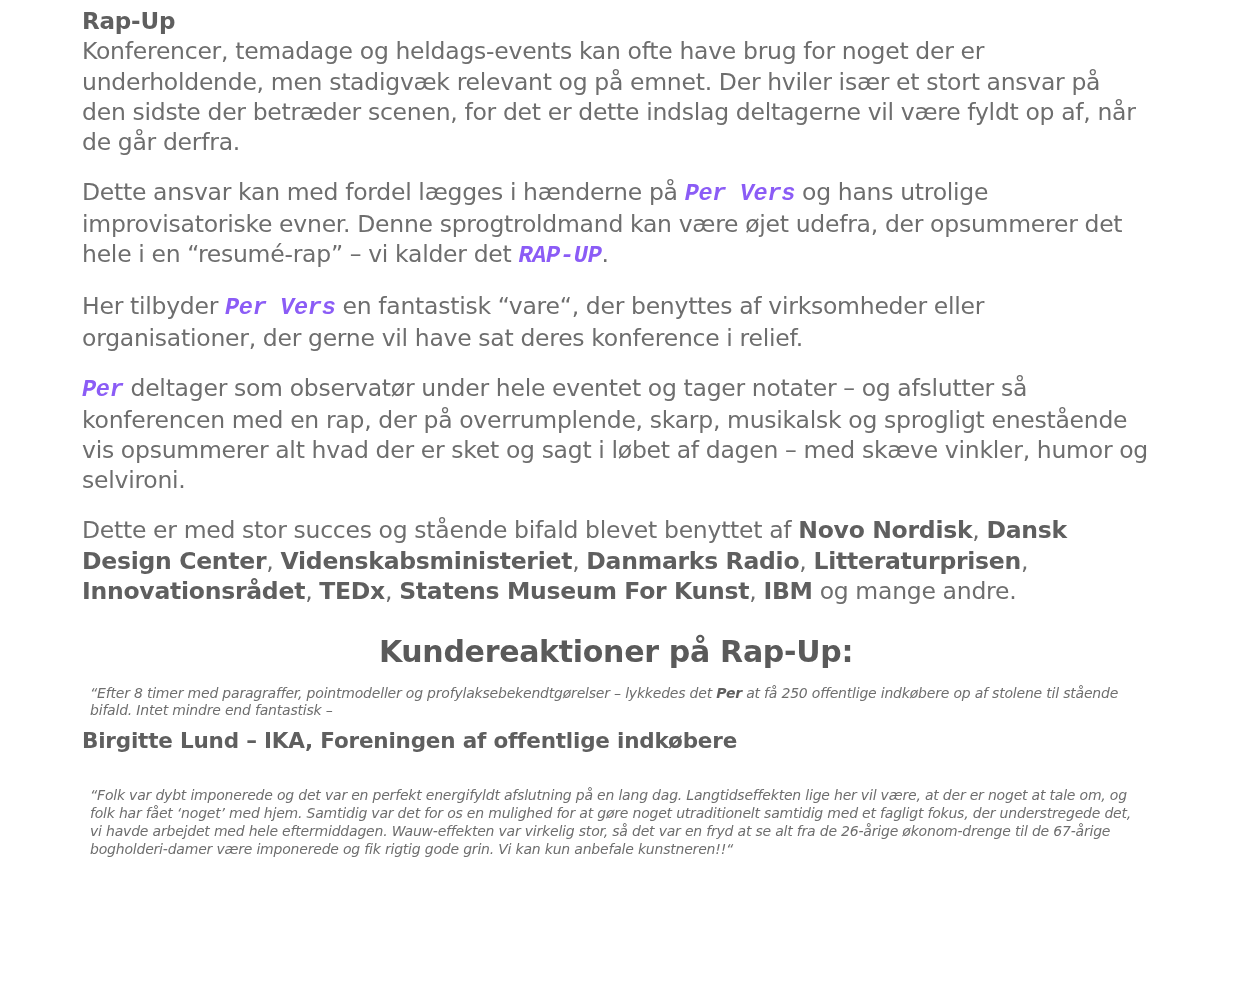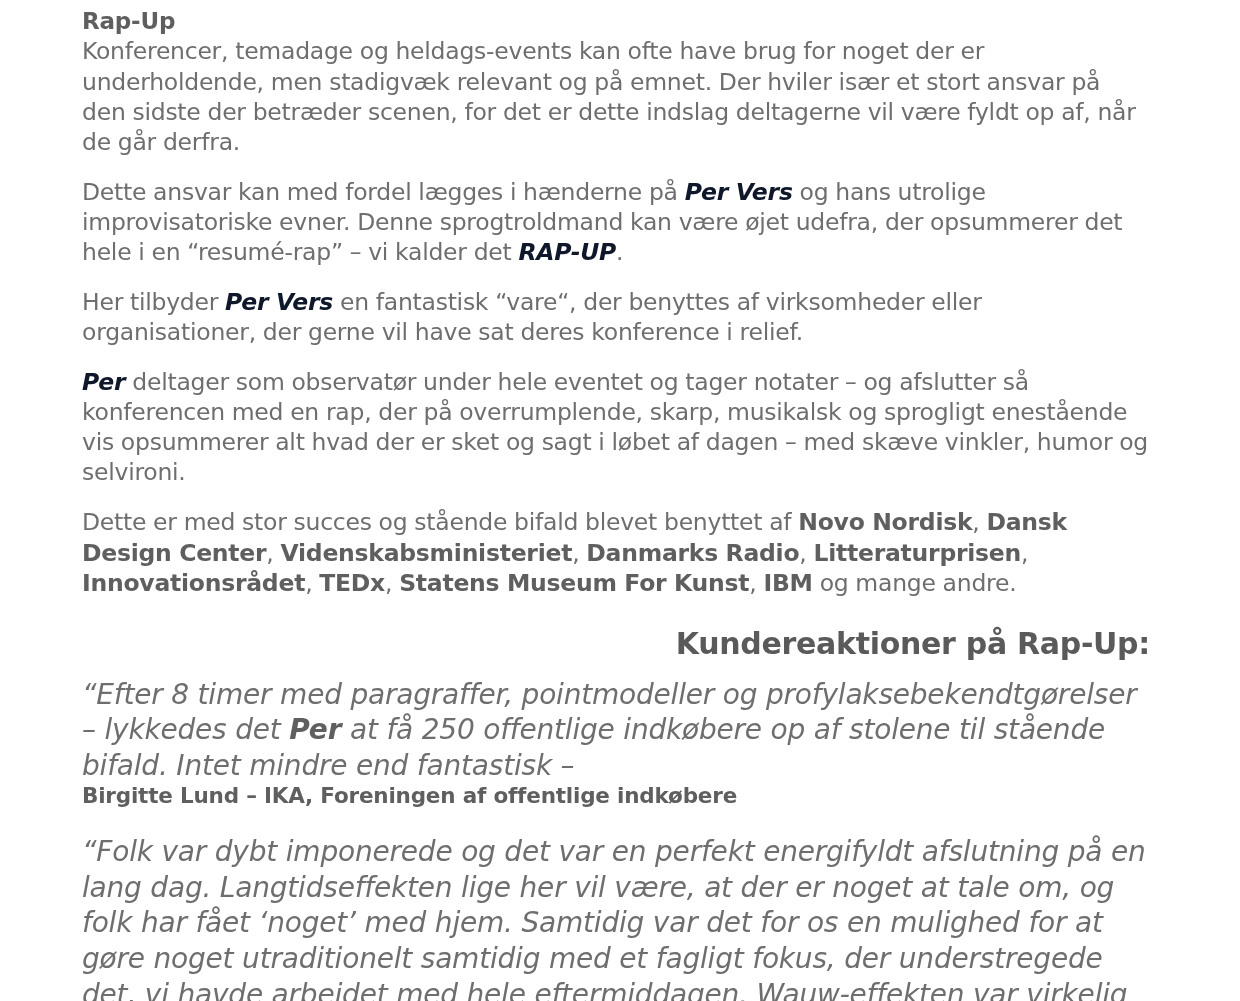--- a/index.html
+++ b/index.html
@@ -35,42 +35,43 @@
     line-height: 1.28;
     margin: 0 0 0 0;
     color: #6e6e6e;
     letter-spacing: -0.25px;
     word-spacing: -0.3px;
   }
   .gap-sm { height: 20px; }
   .strongname {
     font-weight: bold;
     font-style: italic;
-    color: #0f172a;
+    color: #8b5cf6;
+    font-family: Liberation Mono, monospace;
   }
   .bold {
     font-weight: bold;
     color: #5f5f5f;
     margin-top: 39px;
   }
   .ital { }
   h2.reactions-title {
-    text-align: right;
+    text-align: center;
     font-size: 30px;
     font-weight: bold;
     color: #5a5a5a;
     margin: 28px 0 16px 0;
     letter-spacing: -0.3px;
   }
   .quote {
-    font-size: 28px;
+    font-size: 14px;
     font-style: italic;
     line-height: 1.27;
     color: #6e6e6e;
-    margin: 0;
+    margin: 8px;
     letter-spacing: -0.2px;
   }
   .quote .bold-in {
     font-weight: bold;
     font-style: italic;
     color: #5f5f5f;
   }
   .attrib {
     font-size: 21.5px;
     font-weight: bold;

